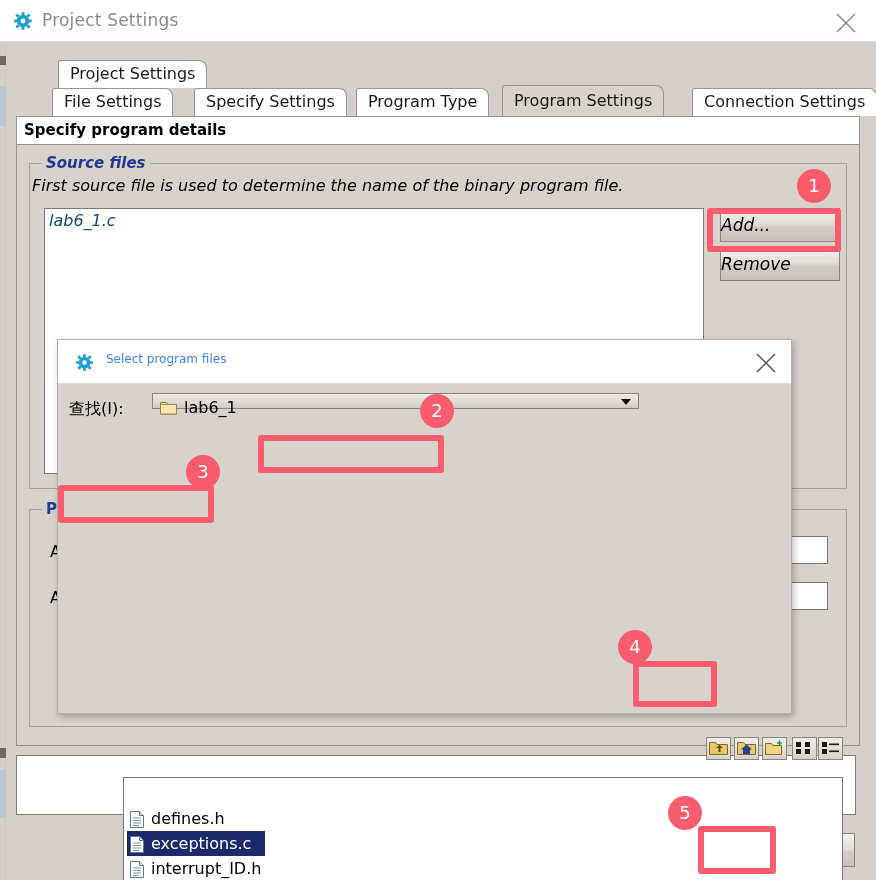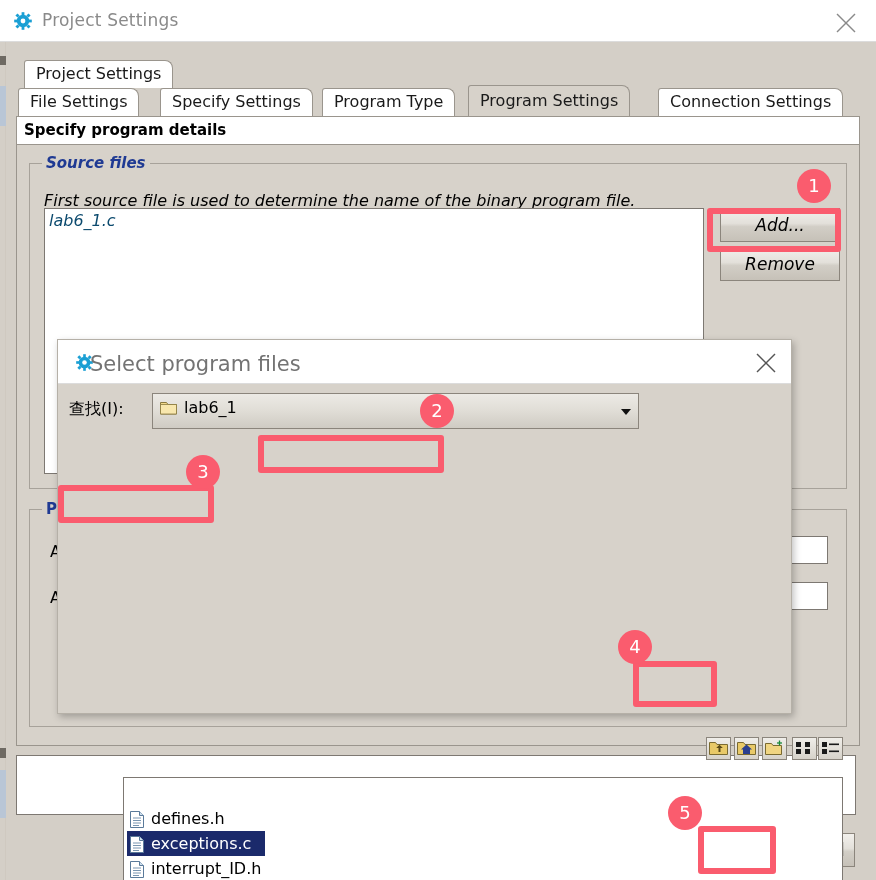--- a/index.html
+++ b/index.html
@@ -9,20 +9,21 @@
     overflow: hidden;
     font-family: "DejaVu Sans", "Liberation Sans", sans-serif;
   }
   body { background: #d4d0c8; position: relative; }
 
   
   #root {
     position: absolute; left: 0; top: 0;
     width: 876px; height: 880px;
     background: #d4cfc7;
+    padding-left: 34px;
   }
 
   
   .titlebar {
     position: absolute; left: 0; top: 0;
     width: 876px; height: 42px;
     background: #ffffff;
     border-bottom: 1px solid #dcdcdc;
   }
   .tb-icon {
@@ -127,21 +128,21 @@
   .listbox .item {
     font-size:16px; color:#0c4a6e; padding:2px 4px;
   }
 
   
   .btn {
     position:absolute;
     background: linear-gradient(to bottom, #f2f0ec 0%, #e3e0da 45%, #d2cec6 55%, #c6c1b8 100%);
     border:1px solid #8b857c;
     font-size:17px; color:#000;
-    text-align:center;
+    text-align:left;
     cursor:default;
     font-family:"DejaVu Sans","Liberation Sans",sans-serif;
   }
 
   .field {
     position:absolute;
     background:#fff;
     border:1px solid #7d7872;
   }
 
@@ -159,21 +160,21 @@
     position:absolute; left:57px; top:339px;
     width:735px; height:375px;
     background:#d7d2ca;
     border:1px solid #b5b0a7;
     box-shadow: 2px 3px 7px rgba(0,0,0,.25);
   }
   .dlg-title {
     position:absolute; left:0; top:0; width:733px; height:44px;
     background:#ffffff; border-bottom:1px solid #dcdcdc;
   }
-  .dlg-title .t { position:absolute; left:32px; top:12px; font-size:21px; color:#737373; }
+  .dlg-title .t { position:absolute; left:48px; top:12px; font-size:12px; color:#3b82f6; }
   .dlg-title .ic { position:absolute; left:18px; top:14px; width:17px; height:17px; }
   .dlg-title .x { position:absolute; right:14px; top:12px; width:22px; height:22px; cursor:default;}
 
   .combo {
     position:absolute;
     background: linear-gradient(to bottom,#eceae5 0%, #e0ddd6 50%, #cfcbc3 100%);
     border:1px solid #8b857c;
     font-size:16px; color:#000;
   }
   .combo .arrow {
@@ -279,21 +280,21 @@
       <span>Connection Settings</span>
     </div>
   </div>
 
   <div class="tabpage">
     <div class="page-header">Specify program details</div>
 
     <div class="groupbox" style="left:12px; top:46px; width:818px; height:326px;font-style:italic;">
       <span class="group-title">Source files</span>
 
-      <span class="hint-text" style="left:14px; top:12px;margin-top:15px;">First source file is used to determine the name of the binary program file.</span>
+      <span class="hint-text" style="left:2px; top:12px;">First source file is used to determine the name of the binary program file.</span>
 
       <div class="listbox" style="left:14px; top:44px; width:660px; height:266px;">
         <div class="item">lab6_1.c</div>
       </div>
 
       <div class="btn" style="left:690px; top:44px; width:120px; height:34px; line-height:32px;">Add...</div>
 
       <div class="btn" style="left:690px; top:83px; width:120px; height:34px; line-height:32px;">Remove</div>
     </div>
 
@@ -336,21 +337,21 @@
       <span class="x">
         <svg width="22" height="22" viewBox="0 0 22 22">
           <line x1="2" y1="2" x2="20" y2="20" stroke="#555" stroke-width="1.4"></line>
           <line x1="20" y1="2" x2="2" y2="20" stroke="#555" stroke-width="1.4"></line>
         </svg>
       </span>
     </div>
 
     <span class="lbl" style="left:11px; top:59px;">查找(I):</span>
 
-    <div class="combo" style="left:94px; top:53px; width:487px; height:36px;">
+    <div class="combo" style="left:94px; top:53px; width:487px; height:16px;">
       <span style="position:absolute;left:7px;top:6px;">
         <svg width="17" height="15" viewBox="0 0 17 15">
           <path d="M0.5 2.5 h6 l1.5 2 h8.5 v9.5 h-16 z" fill="#f2d98b" stroke="#8a7a3f" stroke-width="1"></path>
           <path d="M0.5 4.5 h16 v9.5 h-16 z" fill="#f8e7ad" stroke="#8a7a3f" stroke-width="0.8"></path>
         </svg>
       </span>
       <span style="position:absolute;left:31px;top:4px;font-size:16px;">lab6_1</span>
       <span class="arrow"></span>
     </div>
 

